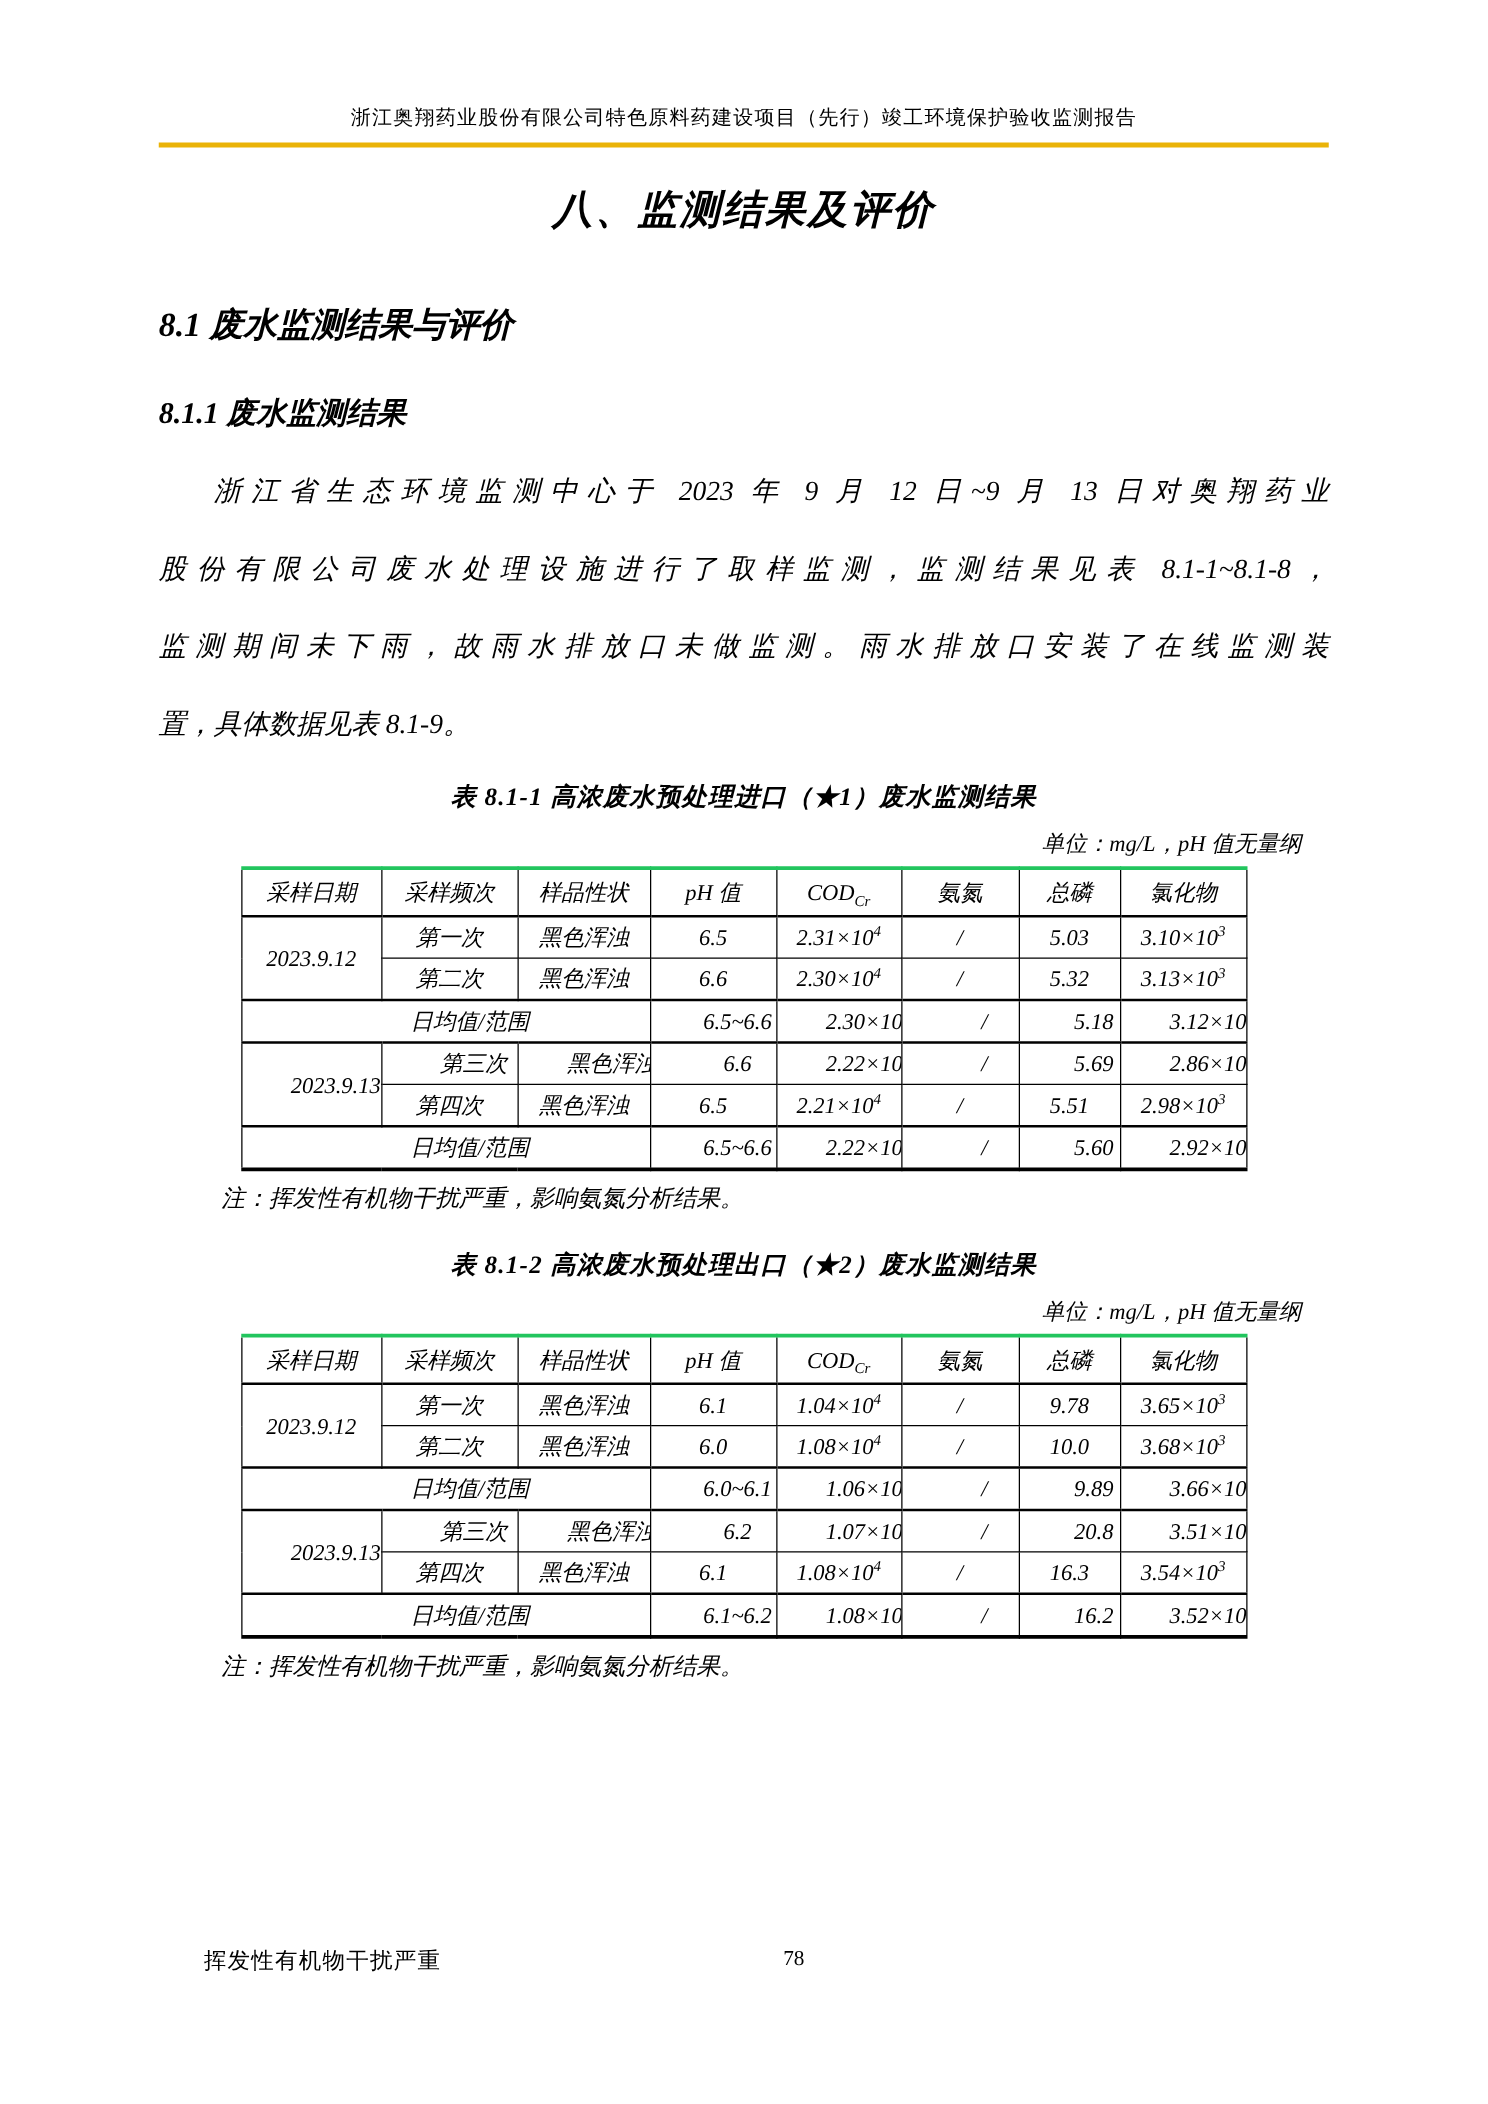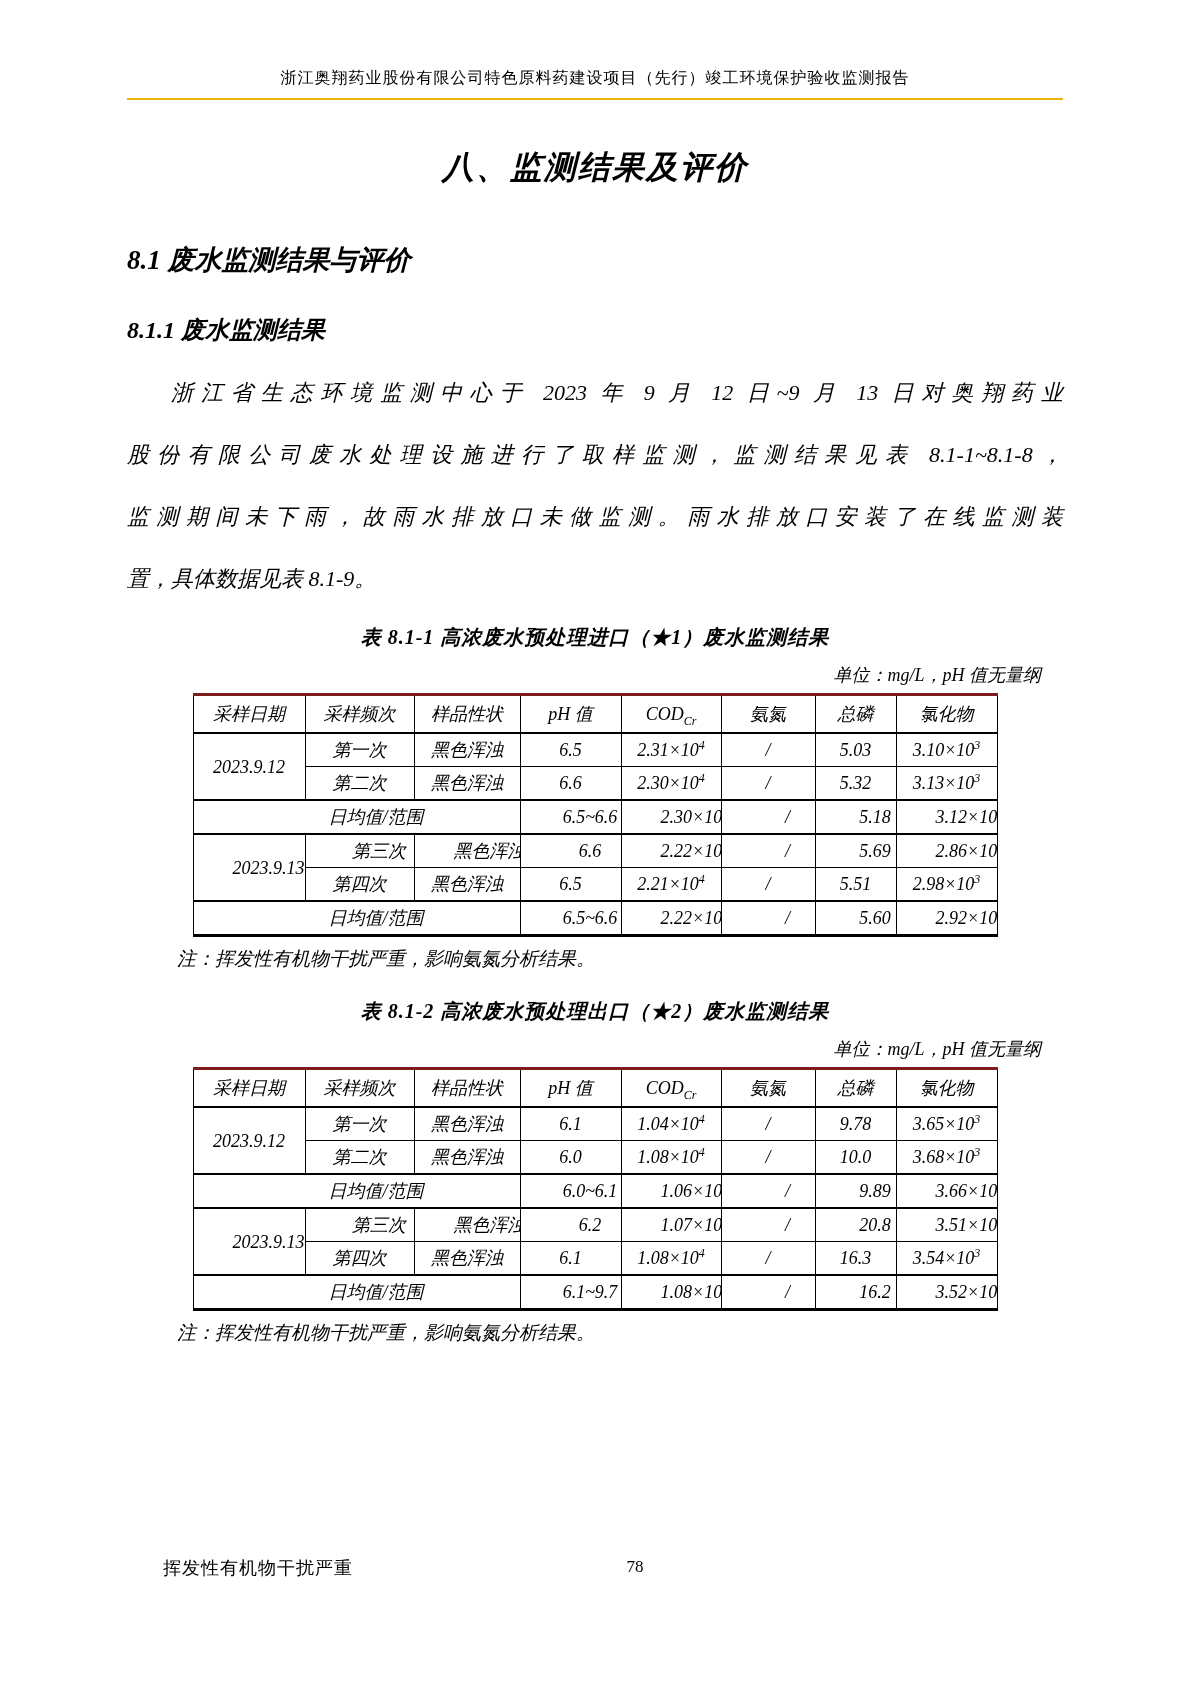--- a/index.html
+++ b/index.html
@@ -2,39 +2,39 @@
 <html><head>
 <meta charset="utf-8">
 <style>
   html, body { margin:0; padding:0; background:#ffffff; }
   .page {
     position:relative; width:1190px; height:1683px; background:#ffffff;
     font-family:"Liberation Serif","DejaVu Serif",serif; color:#000;
     overflow:hidden;
   }
   .running-header {
-    position:absolute; top:68px; left:127px; width:936px;
+    position:absolute; top:84px; left:127px; width:936px;
     text-align:center; font-size:16px; letter-spacing:1px;
-    padding-bottom:9px; border-bottom:2px solid #eab308;
+    padding-bottom:9px; border-bottom:4px solid #eab308;
   }
   .content { position:absolute; top:138px; left:127px; width:936px;font-style:italic; }
   .chapter-title { font-size:32px; font-weight:bold; text-align:center; margin:8px 0 0 0; letter-spacing:2px; }
   .section-title { font-size:27px; font-weight:bold; margin:52px 0 0 0; }
   .subsection-title { font-size:24px; font-weight:bold; margin:36px 0 0 0; }
   .paragraph { margin-top:16px; font-size:22px; }
   .pline { line-height:62px; text-align:justify; text-align-last:justify; }
   .pline.first { text-indent:2em; }
   .pline.last { text-align:left; text-align-last:left; }
   .tb-caption { font-size:20px; font-weight:bold; text-align:center; margin-top:14px; letter-spacing:1px; }
   .tb-caption.second { margin-top:26px; }
   .tb-unit { font-size:18px; text-align:right; padding-right:22px; margin-top:12px; }
   table.data-table {
     margin:6px auto 0 auto; border-collapse:collapse; table-layout:fixed;
     width:804px; font-size:18px;
-    border-top:3px solid #7f1d1d; border-bottom:3px solid #000;
+    border-top:3px solid #22c55e; border-bottom:3px solid #000;
   }
   .data-table col.c1{width:112px}.data-table col.c2{width:109px}
   .data-table col.c3{width:106px}.data-table col.c4{width:101px}
   .data-table col.c5{width:100px}.data-table col.c6{width:94px}
   .data-table col.c7{width:81px}.data-table col.c8{width:101px}
   .data-table th, .data-table td {
     border:1px solid #000; text-align:center; vertical-align:middle;
     padding:0; height:32px; line-height:20px; font-weight:normal;
     overflow:hidden; white-space:nowrap;
   }
@@ -224,21 +224,21 @@
               <td>第四次</td>
               <td>黑色浑浊</td>
               <td>6.1</td>
               <td>1.08×10<sup>4</sup></td>
               <td>/</td>
               <td>16.3</td>
               <td>3.54×10<sup>3</sup></td>
             </tr>
             <tr class="group-start">
               <td colspan="3">日均值/范围</td>
-              <td>6.1~9.7</td>
+              <td>6.1~6.2</td>
               <td>1.08×10<sup>4</sup></td>
               <td>/</td>
               <td>16.2</td>
               <td>3.52×10<sup>3</sup></td>
             </tr>
           </tbody>
       </table>
       <div class="tb-note">注：挥发性有机物干扰严重，影响氨氮分析结果。</div>
     </div>
 

